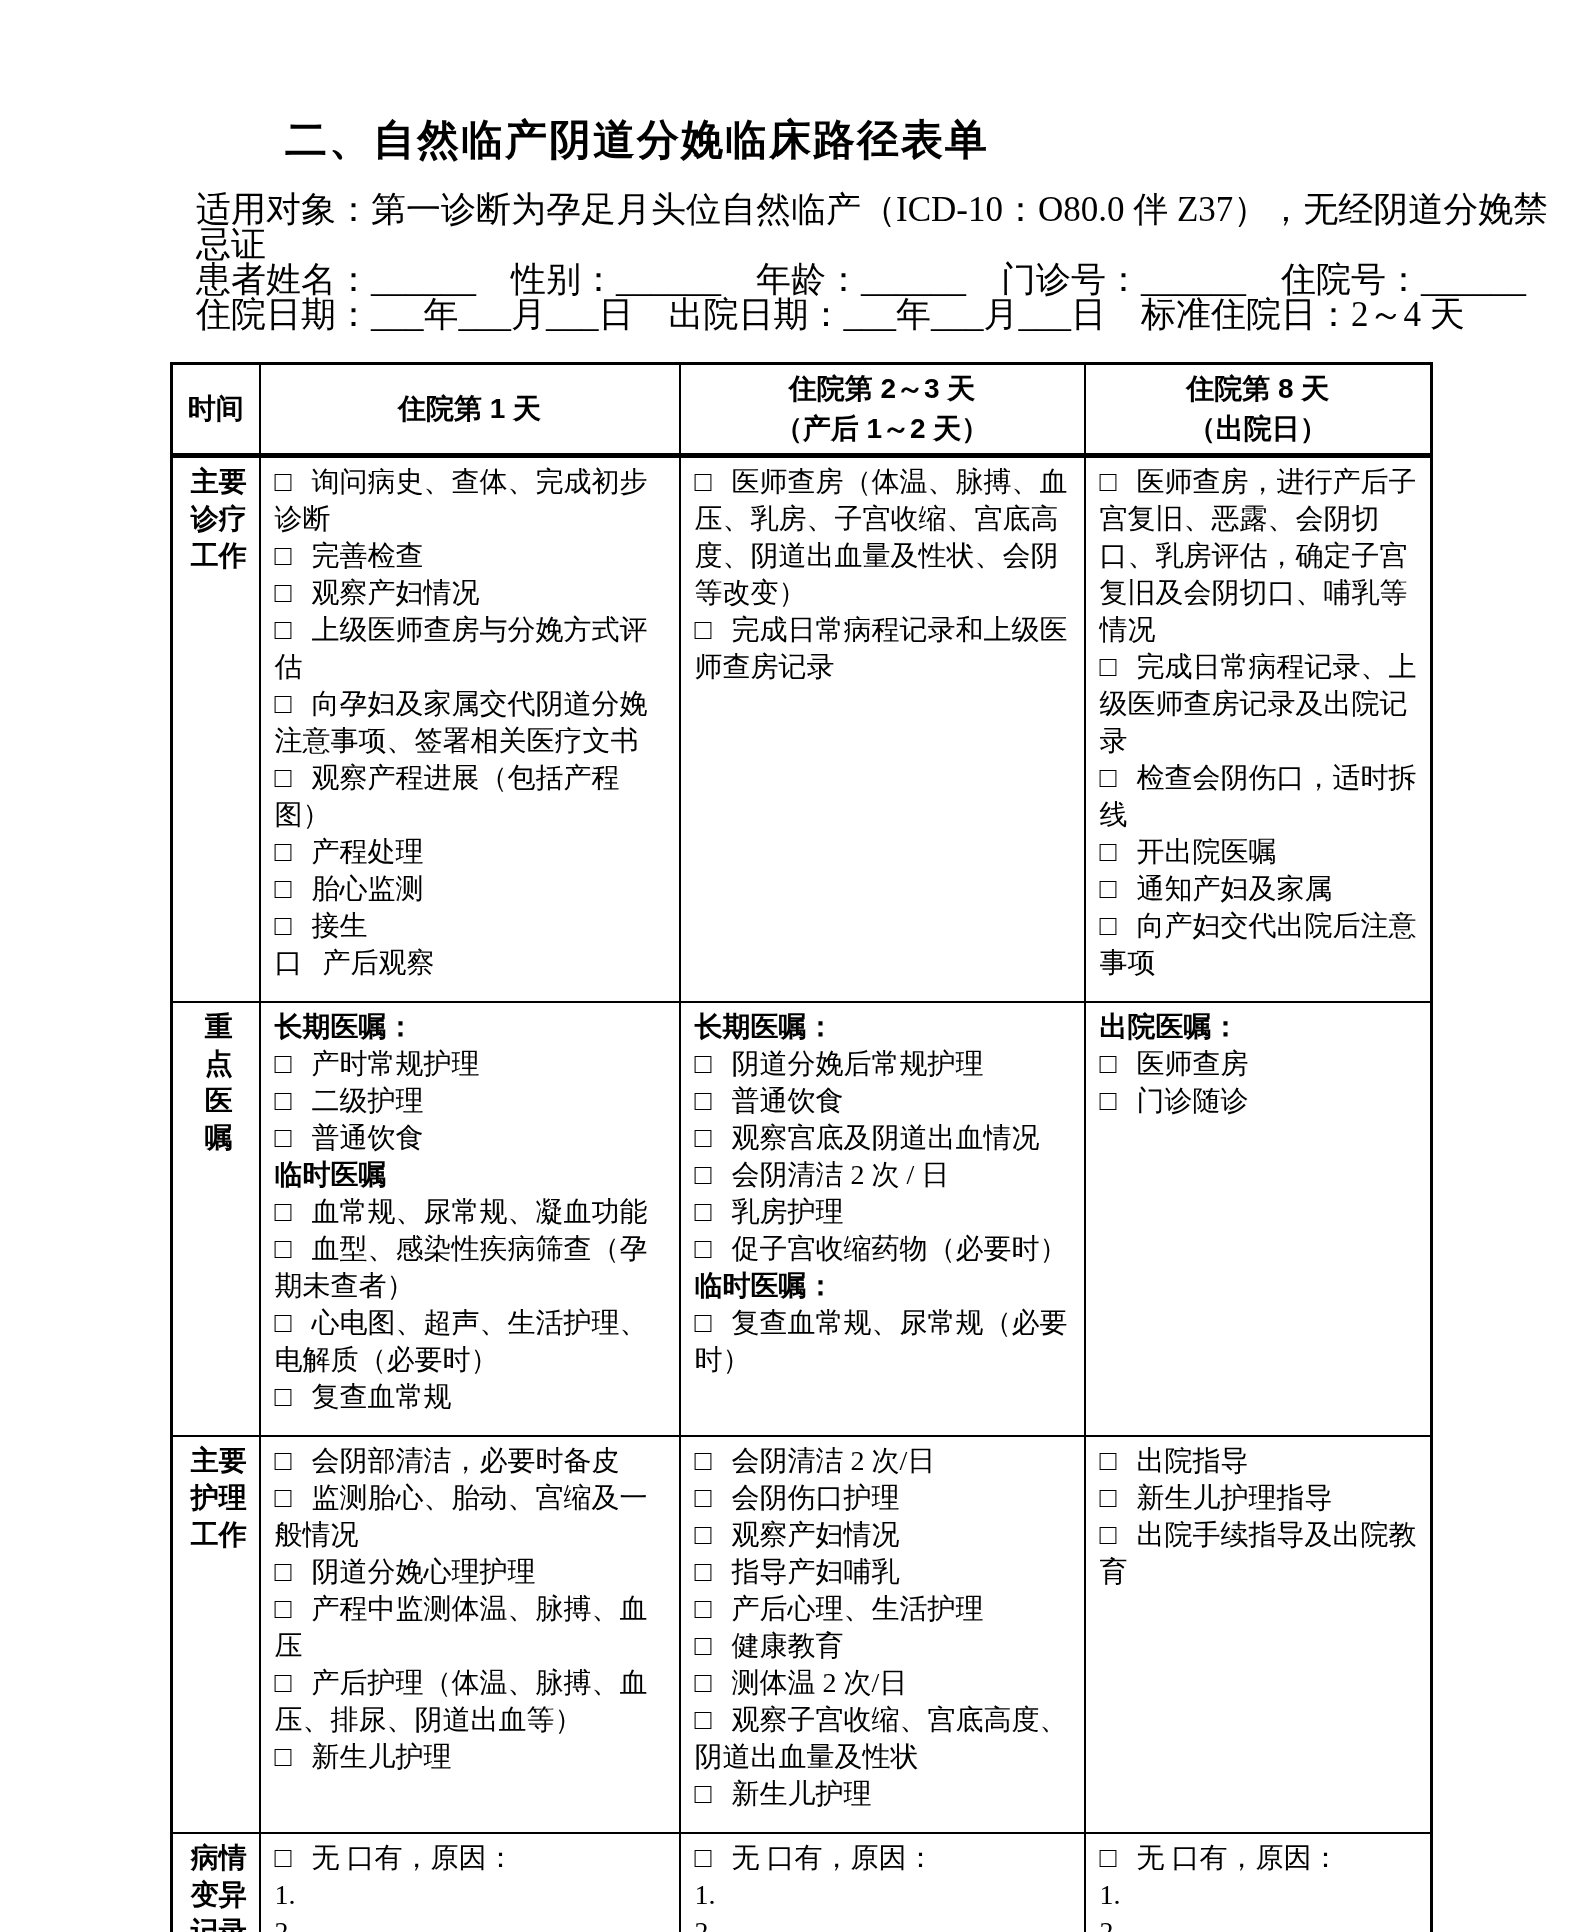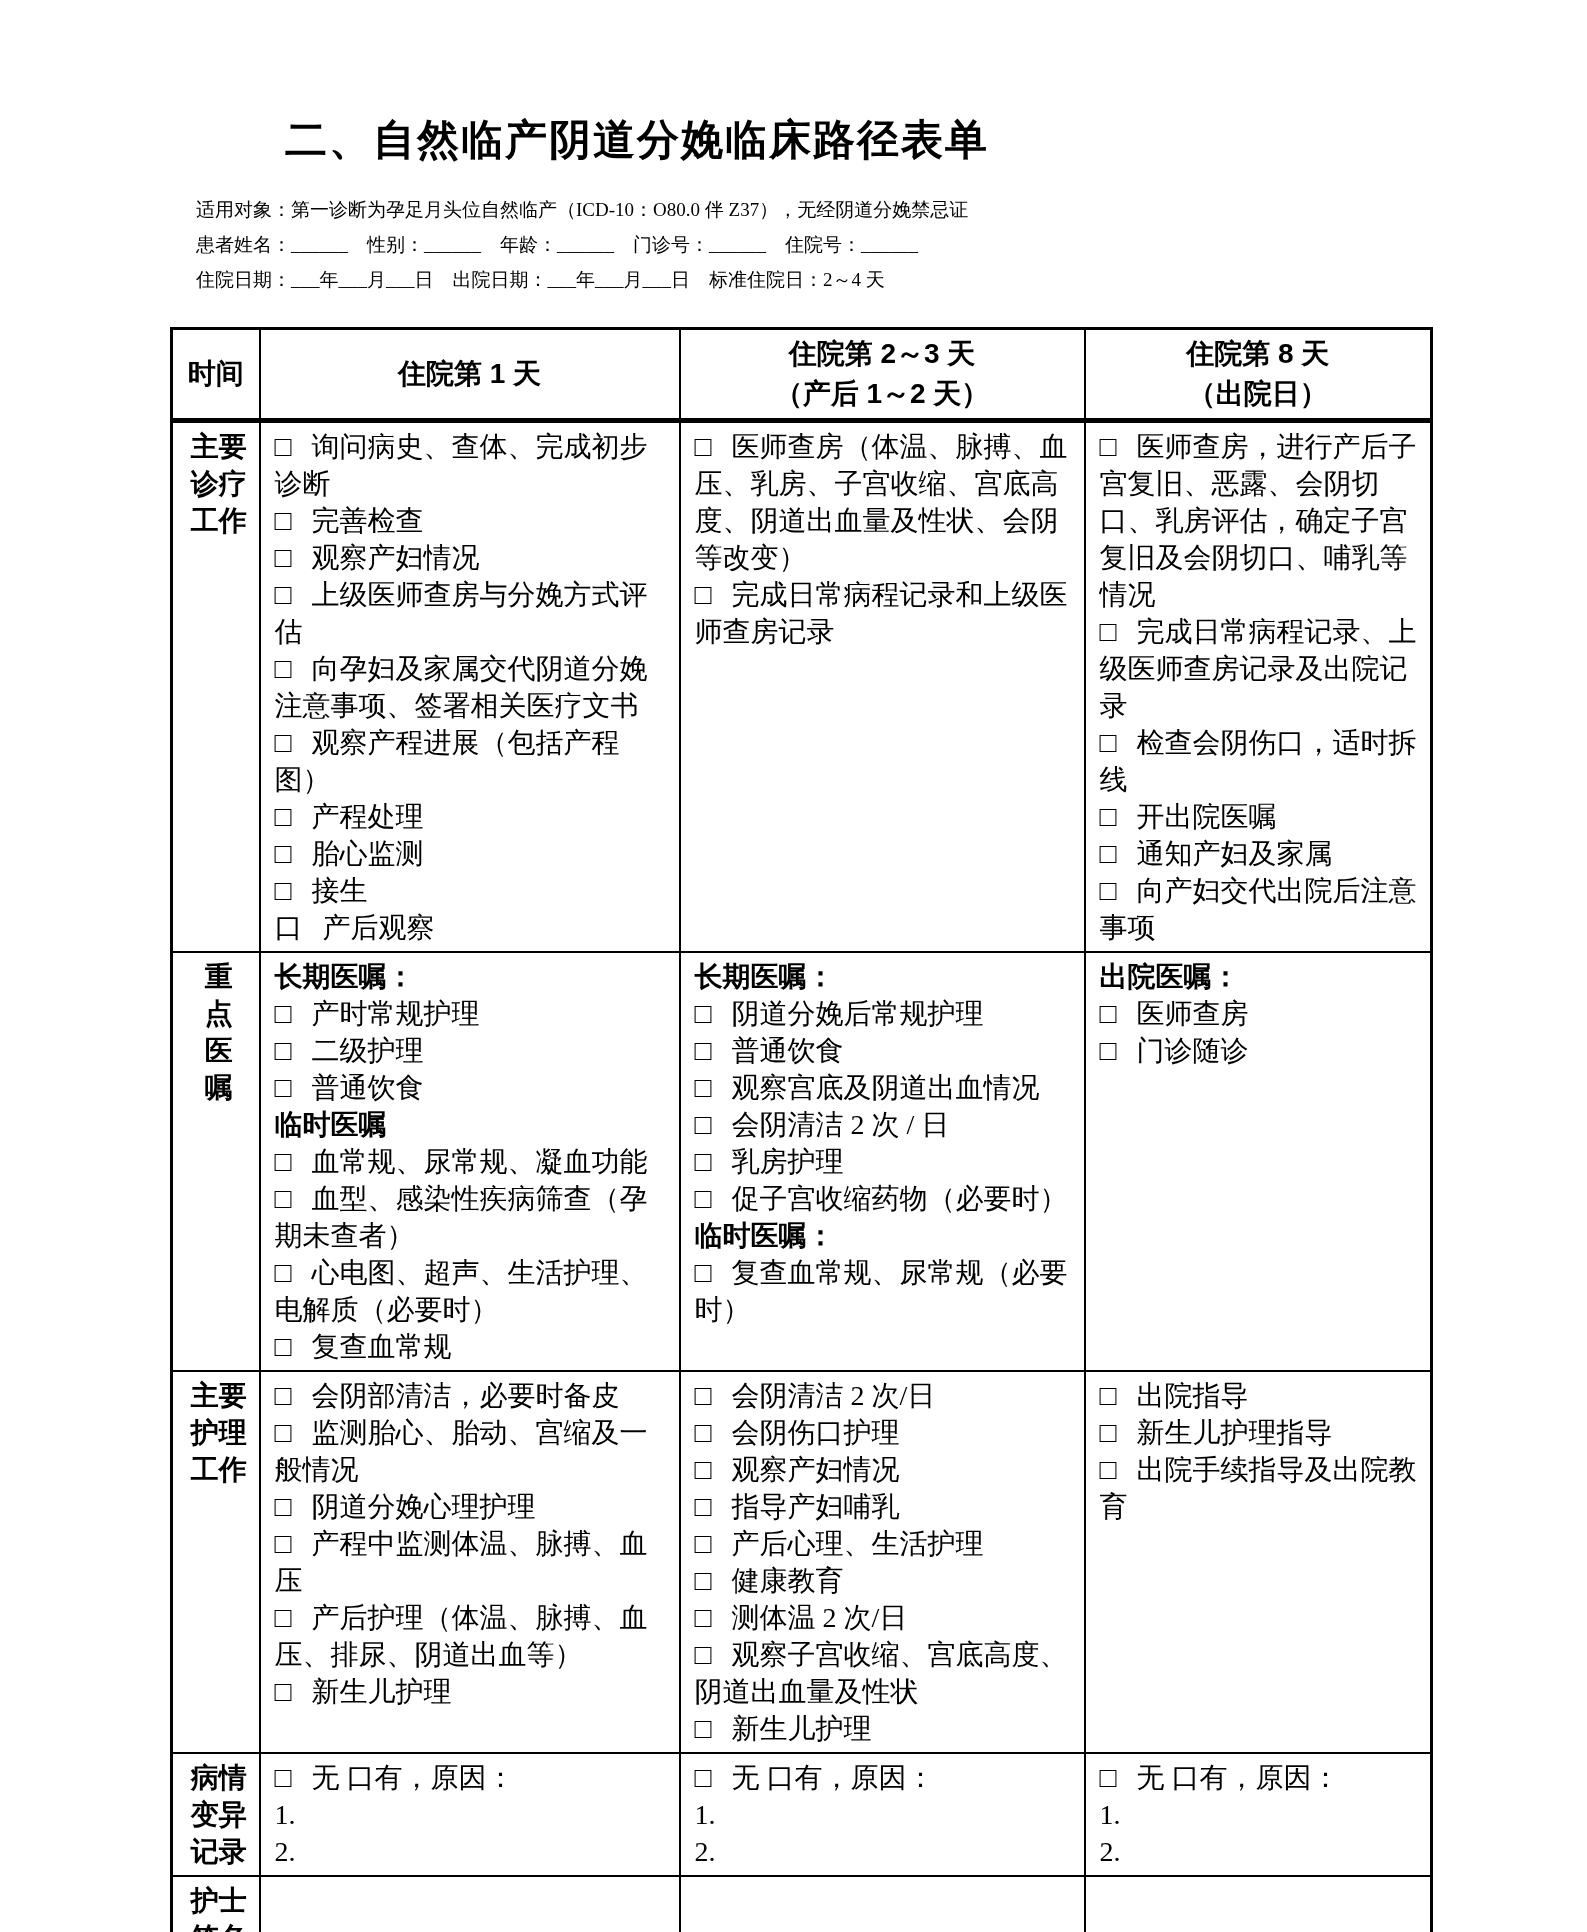--- a/index.html
+++ b/index.html
@@ -14,38 +14,38 @@
 
   .doc-title {
     margin:112px 0 0 285px;
     font-size:42px;
     font-weight:bold;
     font-family:"Liberation Sans", sans-serif;
     letter-spacing:2px;
   }
   .meta {
     margin:24px 4px 0 196px;
-    font-size:19px;
+    font-size:35px;
     line-height:35px;
   }
   .meta div { white-space:pre-wrap; }
 
   table.cp {
     border-collapse:collapse;
     table-layout:fixed;
     width:1260px;
     margin:30px 0 0 170px;
     border:3px solid #000;
   }
   table.cp td {
     border:2px solid #000;
     vertical-align:top;
     font-size:28px;
     line-height:37px;
-    padding:5px 8px 5px 14px;
+    padding:5px 8px 20px 14px;
     overflow:hidden;
   }
   tr.hdr td {
     border-bottom:5px solid #000;
     text-align:center;
     vertical-align:middle;
     font-weight:bold;
     font-family:"Liberation Sans", sans-serif;
     white-space:pre-line;
     line-height:40px;

